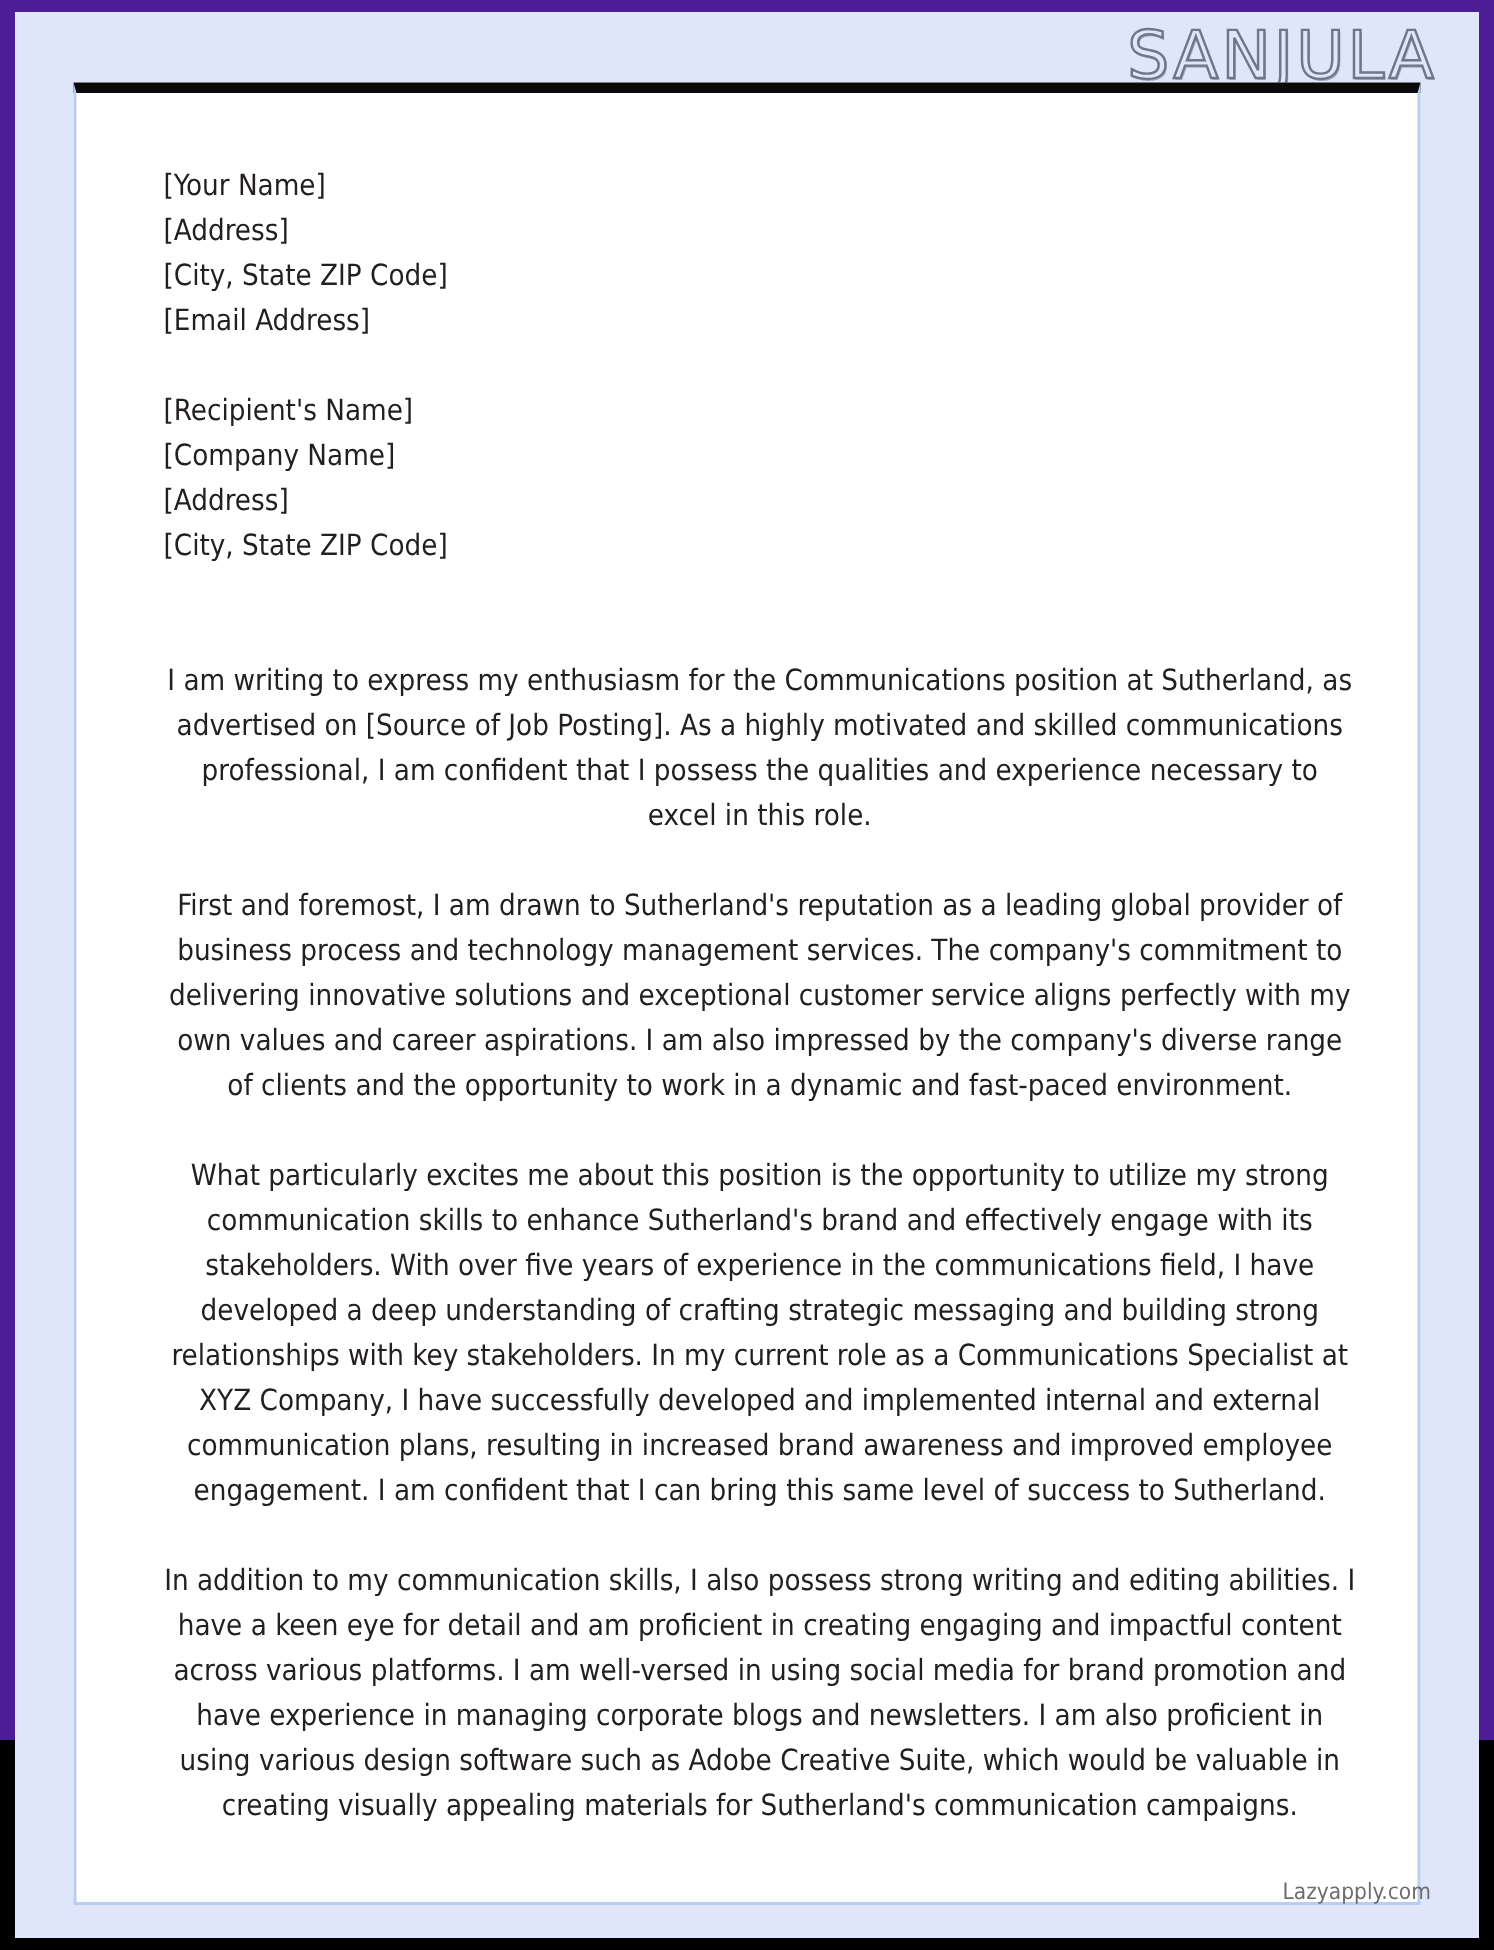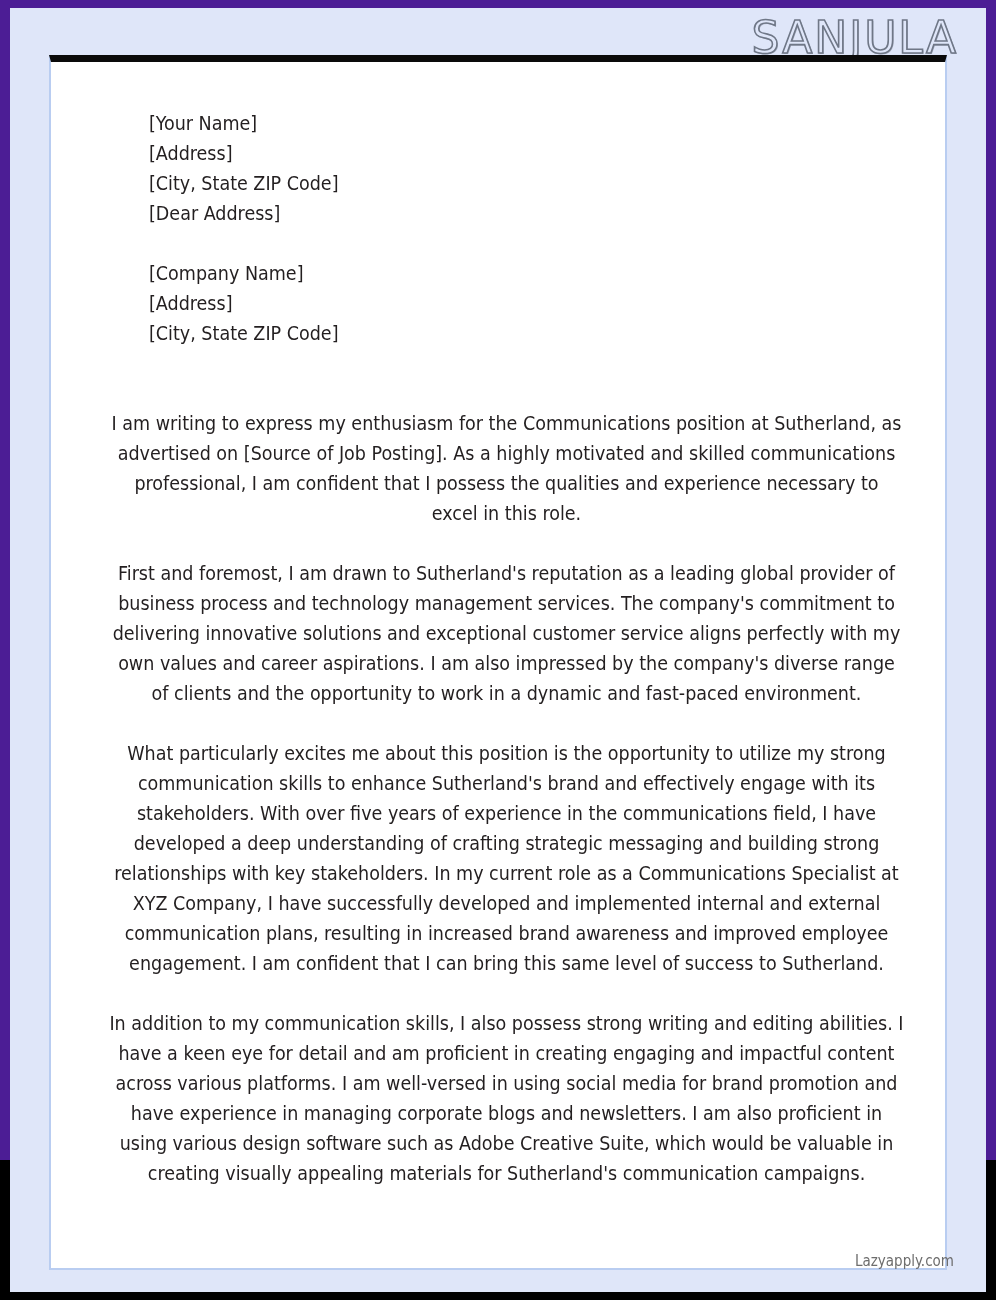--- a/index.html
+++ b/index.html
@@ -74,21 +74,20 @@
     right: 16px;
     font-family: "DejaVu Sans Condensed", "Liberation Sans Narrow", "Liberation Sans", sans-serif;
     font-stretch: condensed;
     font-size: 19.5px;
     line-height: 30px;
     color: #231f20;
   }
 
   .addr-line {
     white-space: nowrap;
-    margin-left: 40px;
   }
 
   .block {
     margin: 0;
   }
   .gap {
     height: 30px;
   }
 
   p.para {
@@ -118,26 +117,27 @@
 
     <div class="brand">SANJULA</div>
 
     <div class="page">
       <div class="doc-body">
 
         <div class="block">
           <div class="addr-line">[Your Name]</div>
           <div class="addr-line">[Address]</div>
           <div class="addr-line">[City, State ZIP Code]</div>
-          <div class="addr-line">[Dear Address]</div>
+          <div class="addr-line">[Email Address]</div>
         </div>
 
         <div class="gap"></div>
 
         <div class="block">
+          <div class="addr-line">[Recipient's Name]</div>
           <div class="addr-line">[Company Name]</div>
           <div class="addr-line">[Address]</div>
           <div class="addr-line">[City, State ZIP Code]</div>
         </div>
 
         <div class="gap"></div>
 
 
         <div class="gap"></div>
 

